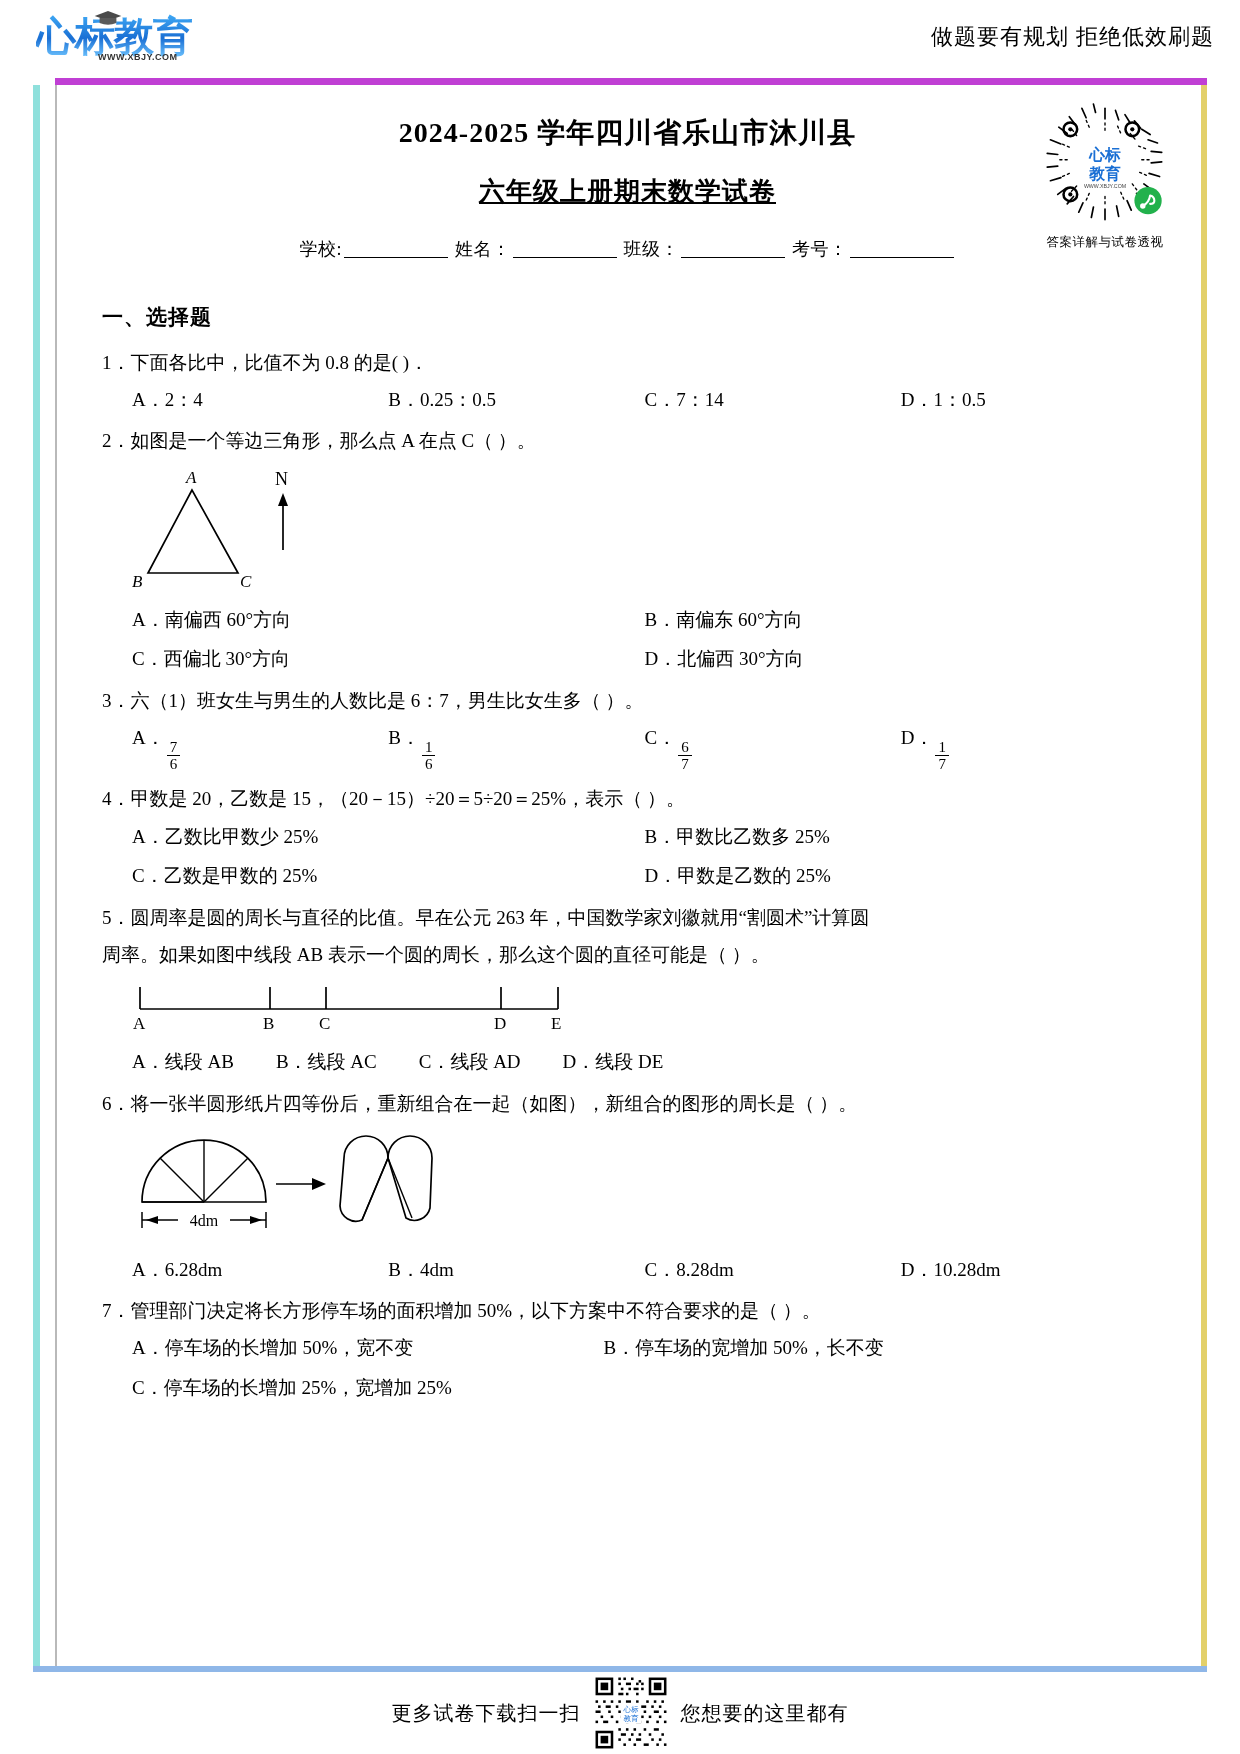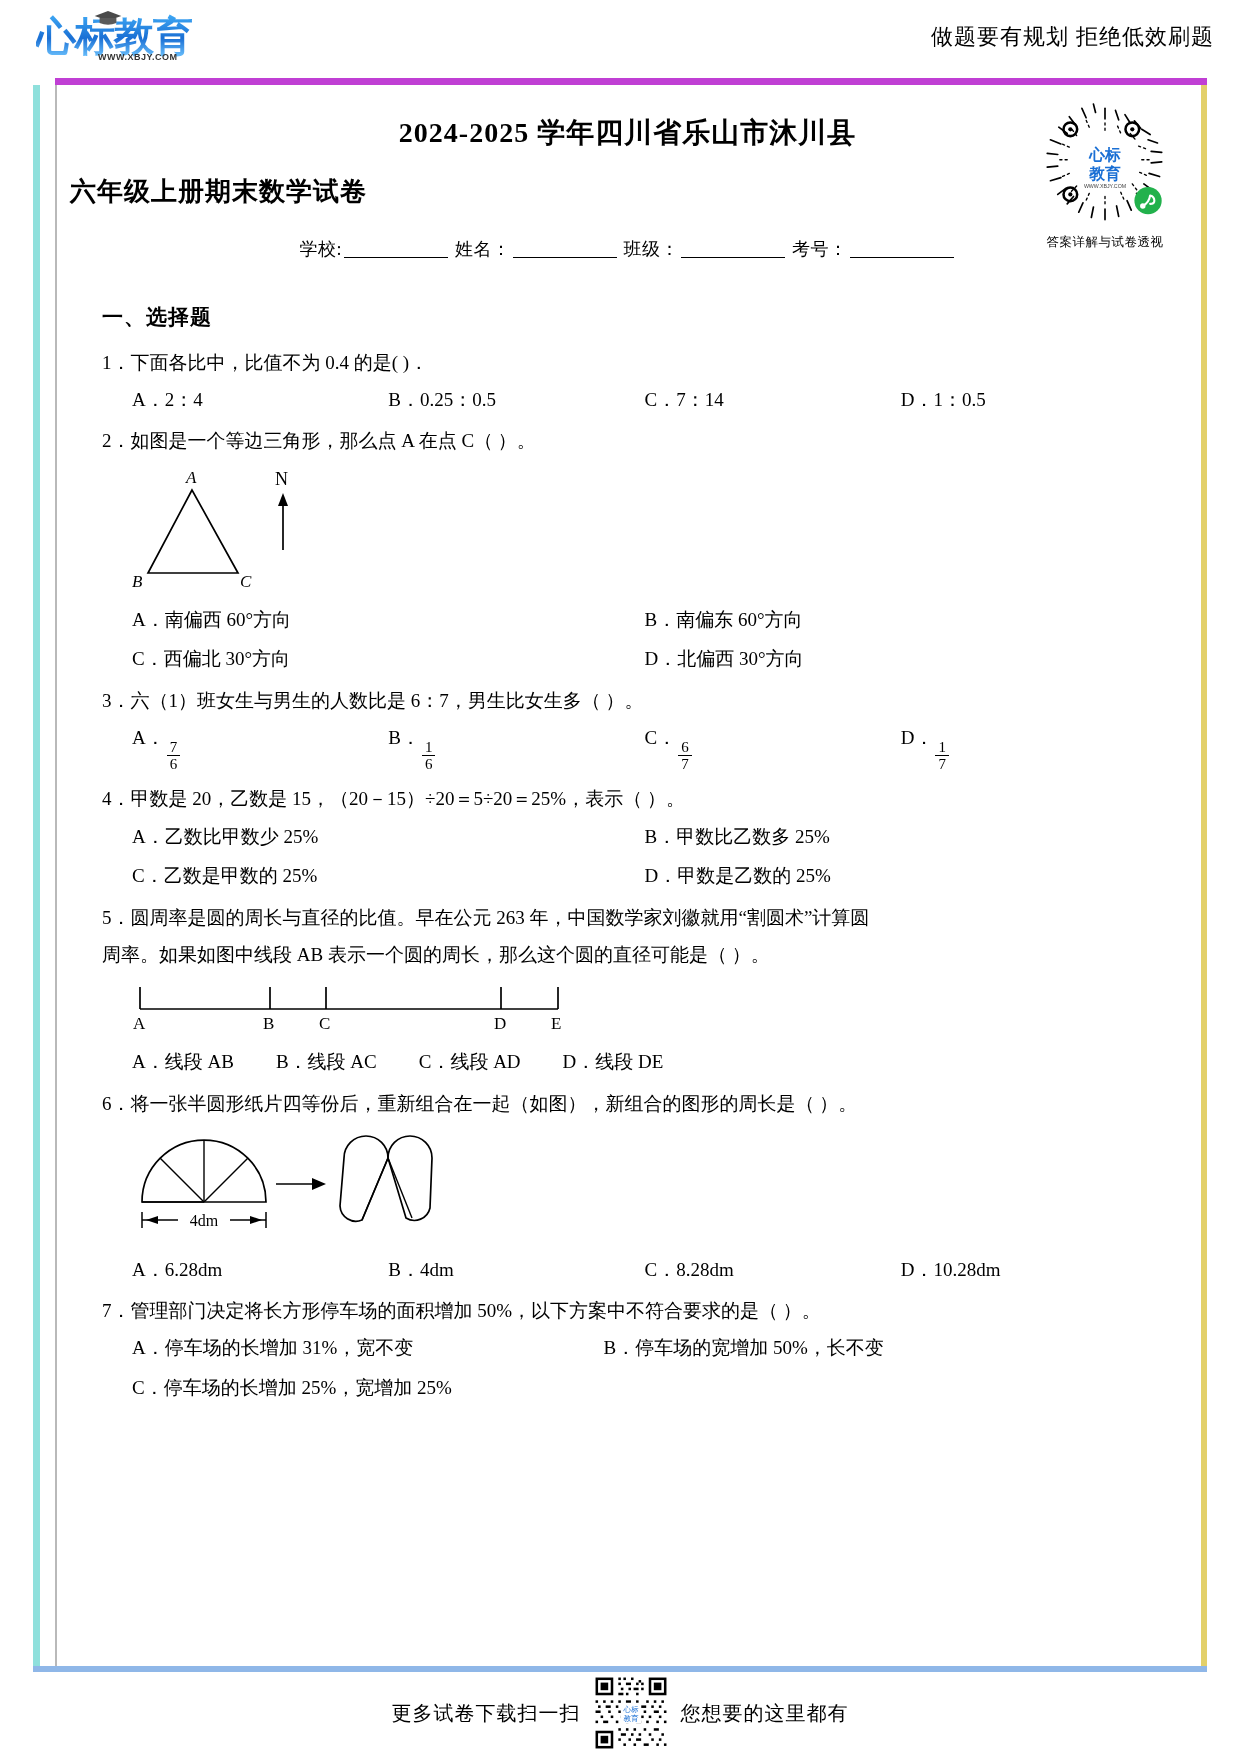--- a/index.html
+++ b/index.html
@@ -117,24 +117,26 @@
   }
   .doc-title {
     text-align: center;
     font-size: 28px;
     font-weight: 700;
     letter-spacing: 1px;
     margin-top: 22px;
     font-family: "Liberation Serif", serif;
   }
   .doc-subtitle {
+    text-align: center;
     font-size: 26px;
     font-weight: 700;
     letter-spacing: 1px;
     margin-top: 22px;
+    text-decoration: underline;
   }
   .id-line {
     text-align: center;
     font-size: 18px;
     margin-top: 28px;
     letter-spacing: 0.5px;
   }
   .id-line .blank {
     display: inline-block;
     border-bottom: 1.4px solid #000;
@@ -320,21 +322,21 @@
     <span>姓名：</span><span class="blank"></span>
     <span>班级：</span><span class="blank"></span>
     <span>考号：</span><span class="blank"></span>
   </div>
 
   <div class="content">
 
     <div class="section-heading">一、选择题</div>
 
     <div class="q">
-      <div class="q-stem">1．下面各比中，比值不为 0.4 的是(          )．</div>
+      <div class="q-stem">1．下面各比中，比值不为 0.8 的是(          )．</div>
       <div class="opts-row four-col">
         <div class="opt">A．2：4</div>
         <div class="opt">B．0.25：0.5</div>
         <div class="opt">C．7：14</div>
         <div class="opt">D．1：0.5</div>
       </div>
     </div>
 
     <div class="q">
       <div class="q-stem">2．如图是一个等边三角形，那么点 A 在点 C（    ）。</div>
@@ -459,21 +461,21 @@
         <div class="opt">A．6.28dm</div>
         <div class="opt">B．4dm</div>
         <div class="opt">C．8.28dm</div>
         <div class="opt">D．10.28dm</div>
       </div>
     </div>
 
     <div class="q">
       <div class="q-stem">7．管理部门决定将长方形停车场的面积增加 50%，以下方案中不符合要求的是（    ）。</div>
       <div class="opts-row">
-        <div class="opt" style="width:46%">A．停车场的长增加 31%，宽不变</div>
+        <div class="opt" style="width:46%">A．停车场的长增加 50%，宽不变</div>
         <div class="opt">B．停车场的宽增加 50%，长不变</div>
       </div>
       <div class="opts-row">
         <div class="opt" style="width:46%">C．停车场的长增加 25%，宽增加 25%</div>
       </div>
     </div>
 
   </div>
 </div>
 

